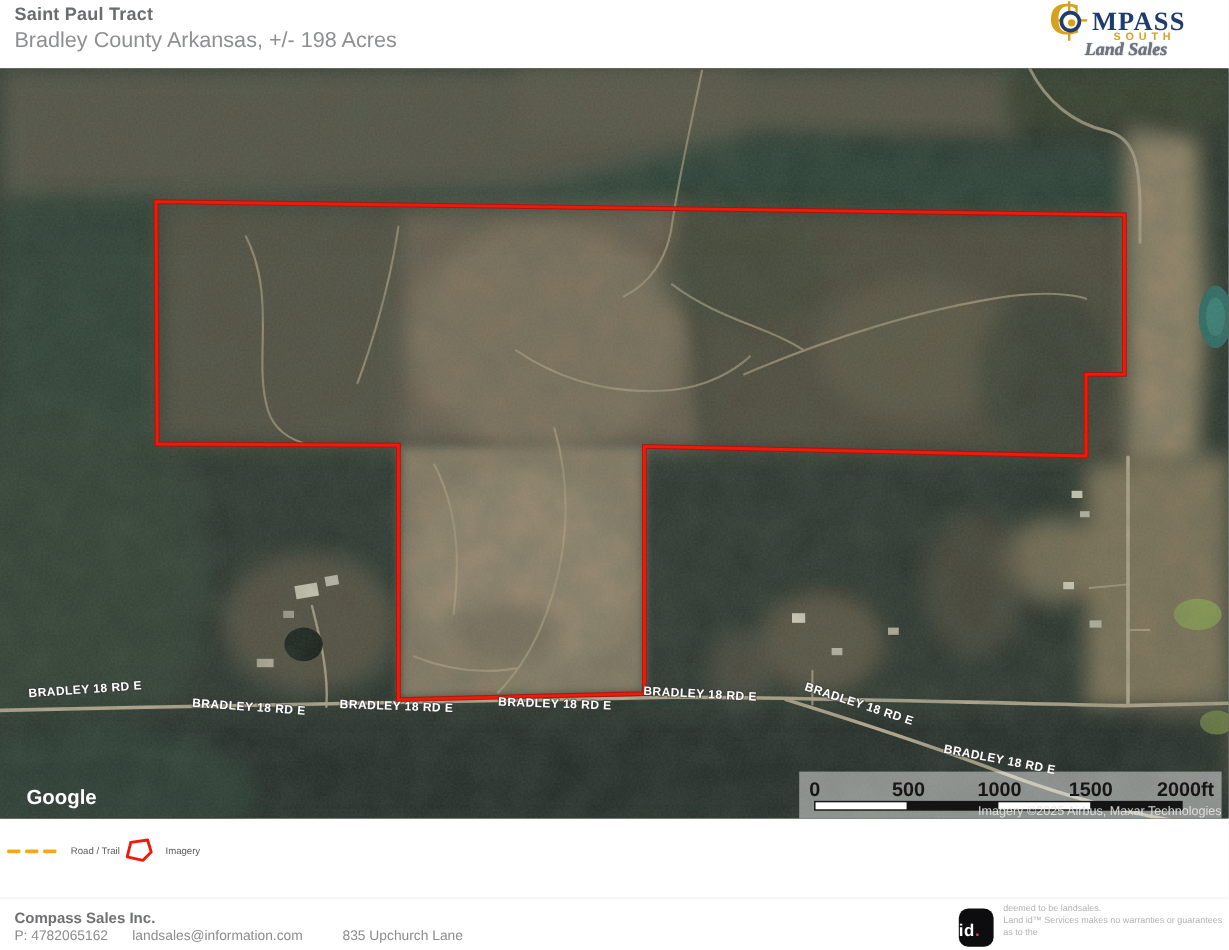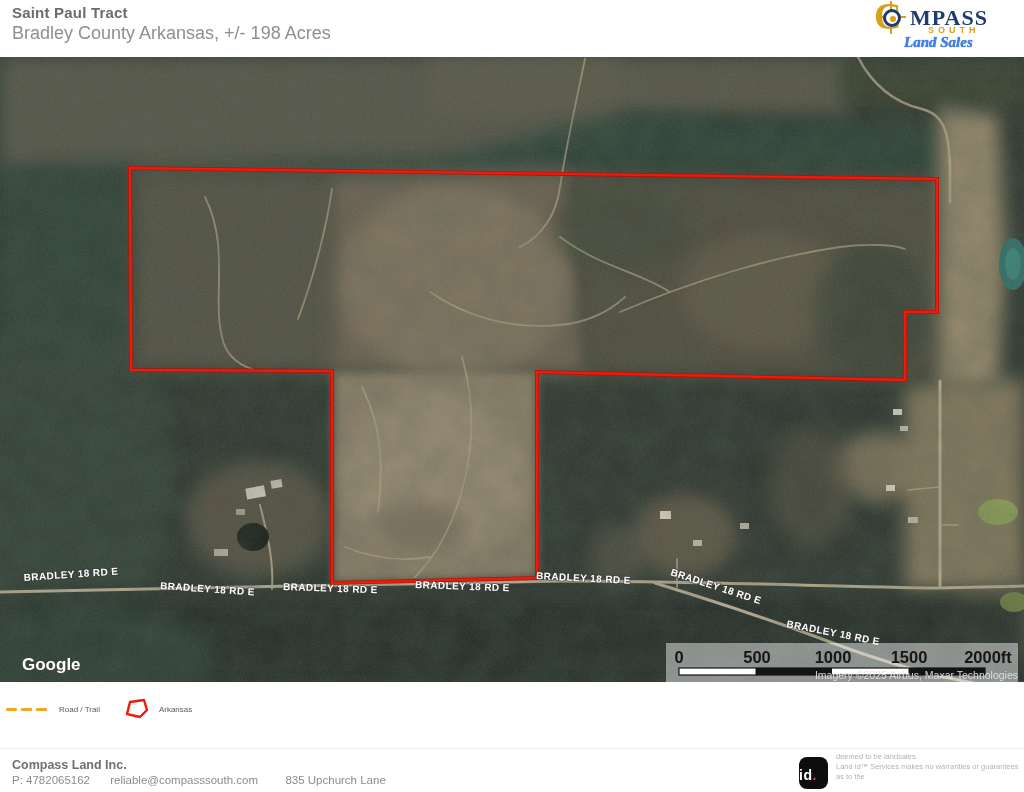--- a/index.html
+++ b/index.html
@@ -12,36 +12,36 @@
   .subtitle{position:absolute;left:12px;top:23px;font-size:18px;color:#8e8f91;}
 
   .logo{position:absolute;right:8px;top:1px;width:128px;height:54px;}
   .logo-c{position:absolute;left:6px;top:-4px;font-family:"Liberation Serif",serif;font-weight:bold;font-size:38px;line-height:1;color:#d7a11d;}
   .compass-v{position:absolute;left:22px;top:0px;width:2px;height:33px;background:#d7a11d;}
   .compass-h{position:absolute;left:8px;top:15px;width:30px;height:2px;background:#d7a11d;}
   .compass-ring{position:absolute;left:15px;top:8px;width:12px;height:12px;border:3.5px solid #1e3c6e;border-radius:50%;background:#fdfdf4;}
   .compass-dot{position:absolute;left:21.5px;top:14.5px;width:6px;height:6px;border-radius:50%;background:#d7a11d;}
   .logo-mpass{position:absolute;left:42px;top:4px;font-family:"Liberation Serif",serif;font-weight:bold;font-size:22px;color:#1e3c6e;letter-spacing:1px;}
   .logo-south{position:absolute;left:60px;top:24px;font-size:9px;font-weight:bold;color:#d7a11d;letter-spacing:4px;}
-  .logo-script{position:absolute;left:36px;top:33px;font-family:"Liberation Serif",serif;font-style:italic;font-weight:bold;font-size:15px;color:#3b82f6;text-shadow:0 0 1px #24427a;}
+  .logo-script{position:absolute;left:36px;top:33px;font-family:"Liberation Serif",serif;font-style:italic;font-weight:bold;font-size:15px;color:#737373;text-shadow:0 0 1px #24427a;}
 
   
   .map{position:absolute;top:57px;left:0;width:1024px;height:625px;background:#2b342d;}
   .map svg{display:block;}
   text{font-family:"Liberation Sans",sans-serif;}
   .roadlabel{fill:#ffffff;font-weight:bold;font-size:10px;letter-spacing:.4px;paint-order:stroke;stroke:#3a3a3a;stroke-width:2px;stroke-opacity:.5;stroke-linejoin:round;}
   .google{fill:#ffffff;font-weight:bold;font-size:17px;paint-order:stroke;stroke:#444;stroke-width:1.6px;stroke-opacity:.45;}
   .ticklbl{fill:#161616;font-weight:bold;font-size:16.5px;}
   .attr{fill:#e3e3e3;opacity:.92;font-size:10.5px;}
 
   
   .legend{position:absolute;top:701px;left:6px;height:16px;display:flex;align-items:center;font-size:8px;color:#5a5a5a;}
   .dashes{display:flex;align-items:center;margin-right:8px;}
   .dash{width:11px;height:3px;background:#f3a71c;margin-right:4px;border-radius:1px;}
-  .legend-label{margin-right:23px;}
+  .legend-label{margin-right:2px;}
   .legend .bicon{margin-right:10px;}
 
   
   .footer{position:absolute;left:0;top:748px;width:1024px;height:44px;border-top:1px solid #efefef;background:#fff;}
   .company{position:absolute;left:12px;top:9px;font-weight:bold;font-size:12.5px;color:#6f7072;}
   .contact-row{position:absolute;left:12px;top:25px;font-size:11.5px;color:#8b8c8e;}
   .contact-row .phone{display:inline-block;width:95px;}
   .contact-row .email{display:inline-block;width:172px;}
   .id-badge{position:absolute;left:799px;top:757px;width:29px;height:32px;background:#0d0d0f;border-radius:8px;color:#fff;font-weight:bold;font-size:14px;text-align:left;line-height:36px;letter-spacing:.5px;}
   .id-badge .dot{color:#e13b5d;}
@@ -209,28 +209,28 @@
   <div class="legend">
     <span class="dashes">
       <span class="dash"></span>
         <span class="dash"></span>
         <span class="dash"></span>
     </span>
     <span class="legend-label">Road / Trail</span>
     <svg class="bicon" width="26" height="22" viewBox="0 0 26 22">
       <polygon points="7,4 21,2 24,12 17,19 4,16" fill="none" stroke-width="2.4" stroke-linejoin="round" stroke="#ee1a0c"></polygon>
     </svg>
-    <span class="legend-label">Arkansas</span>
+    <span class="legend-label">Imagery</span>
   </div>
 
   <div class="footer">
-    <div class="company">Compass Land Inc.</div>
+    <div class="company">Compass Sales Inc.</div>
     <div class="contact-row">
       <span class="phone">P: 4782065162</span>
-      <span class="email">reliable@compasssouth.com</span>
+      <span class="email">landsales@information.com</span>
       <span class="address">835 Upchurch Lane</span>
     </div>
   </div>
   <div class="id-badge"><span>id</span><span class="dot">.</span></div>
   <div class="disclaimer">
     <div>deemed to be landsales.</div>
     <div> Land id™ Services makes no warranties or guarantees as to the</div>
 
   </div>
 

